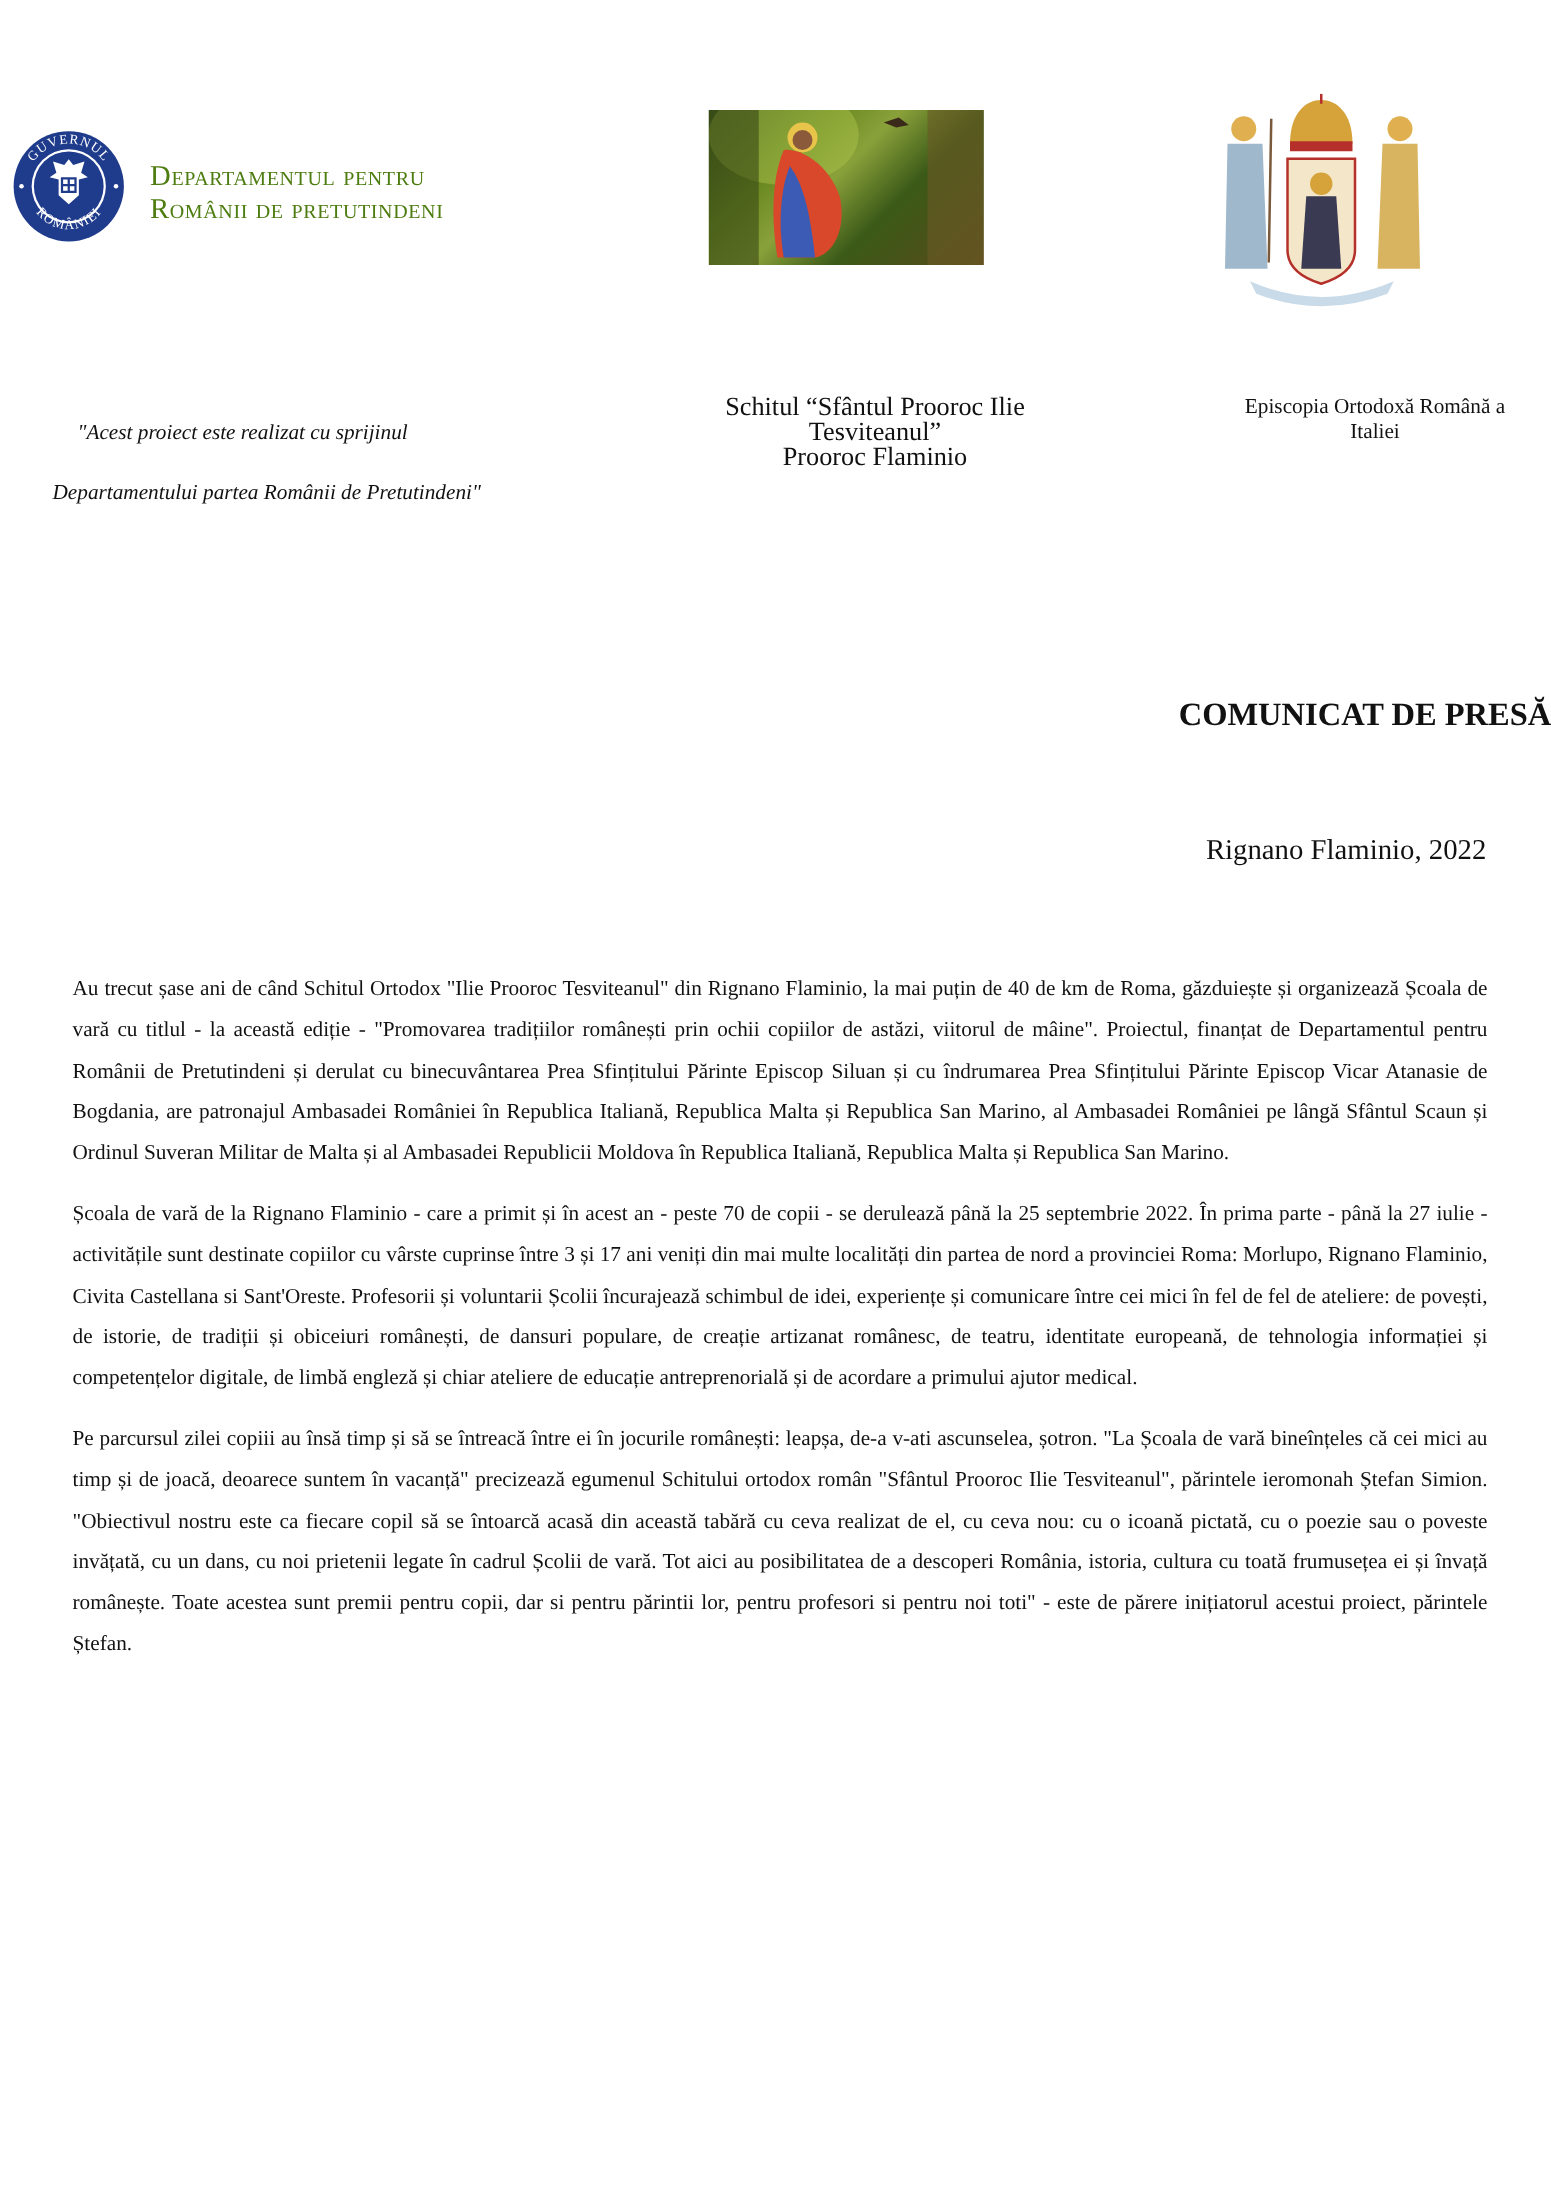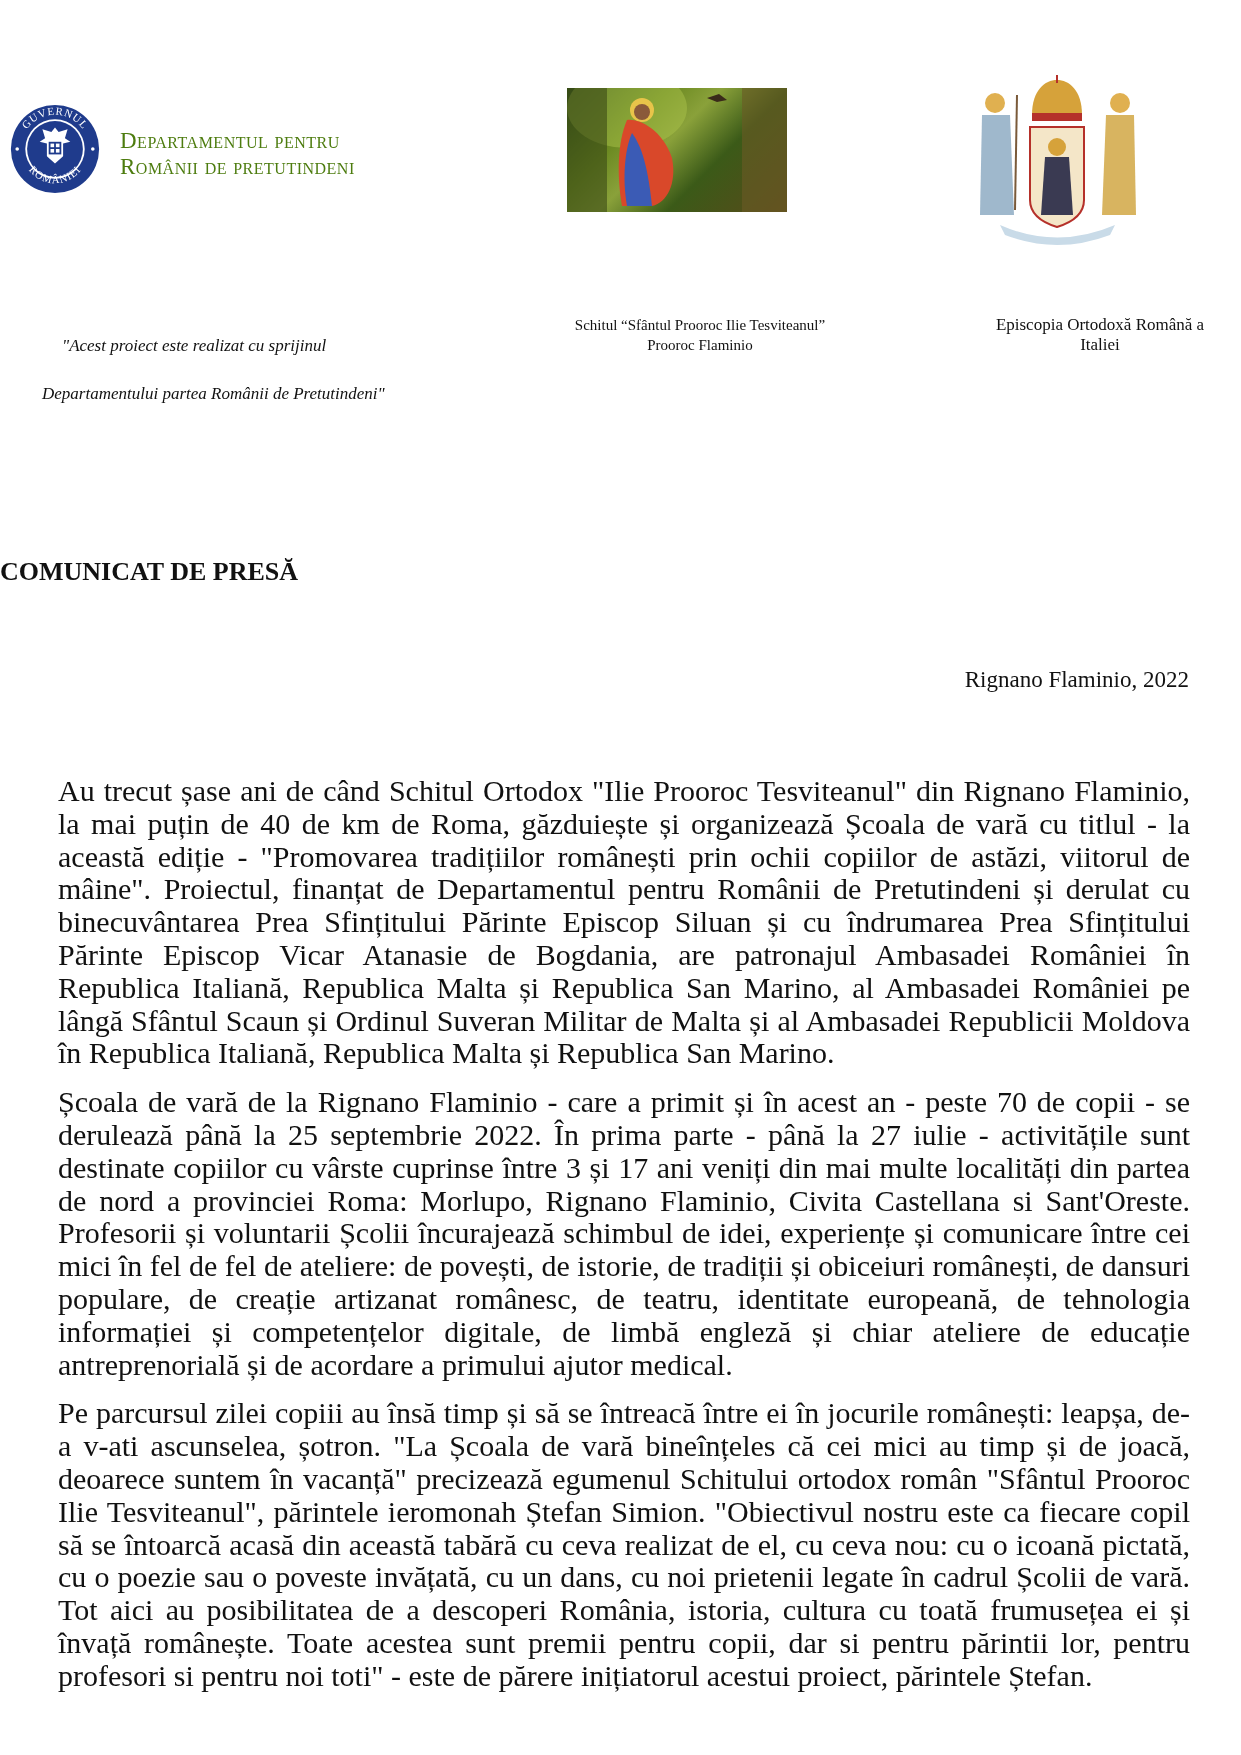--- a/index.html
+++ b/index.html
@@ -14,28 +14,28 @@
   .gov-text div { white-space:nowrap; }
 
   .icon-img { position:absolute; left:567px; top:88px; width:220px; height:124px;
               background:linear-gradient(135deg,#2f4d16 0%,#6c8a22 30%,#8aa13a 45%,#3b5a18 65%,#5a4a1a 100%);
               overflow:hidden; }
   .crest { position:absolute; left:970px; top:75px; width:175px; height:175px; }
 
   
   .cap-left1 { position:absolute; left:62px; top:336px; font-style:italic; font-size:17px; }
   .cap-left2 { position:absolute; left:42px; top:384px; font-style:italic; font-size:17px; }
-  .cap-mid { position:absolute; left:530px; top:315px; width:340px; text-align:center; font-size:15px; line-height:20px; }
+  .cap-mid { position:absolute; left:530px; top:315px; width:340px; text-align:center; font-size:21px; line-height:20px; }
   .cap-right { position:absolute; left:955px; top:315px; width:290px; text-align:center; font-size:17px; line-height:20px; }
 
-  .title { position:absolute; left:0; top:557px; width:1241px; text-align:left;
+  .title { position:absolute; left:0; top:557px; width:1241px; text-align:right;
            font-weight:bold; font-size:26px; }
   .dateline { position:absolute; right:52px; top:667px; font-size:23px; }
 
-  .body { position:absolute; left:58px; top:775px; width:1132px; font-size:30px; line-height:32.8px; text-align:justify; }
+  .body { position:absolute; left:58px; top:775px; width:1132px; font-size:17px; line-height:32.8px; text-align:justify; }
   .body p { margin:0 0 16px 0; }
 </style>
 </head>
 <body>
 
 <svg class="gov-logo" viewBox="0 0 100 100">
   <circle cx="50" cy="50" r="49" fill="#1f3b8c"></circle>
   <circle cx="50" cy="50" r="33" fill="#ffffff"></circle>
   <circle cx="50" cy="50" r="31" fill="#1f3b8c"></circle>
   <defs>

